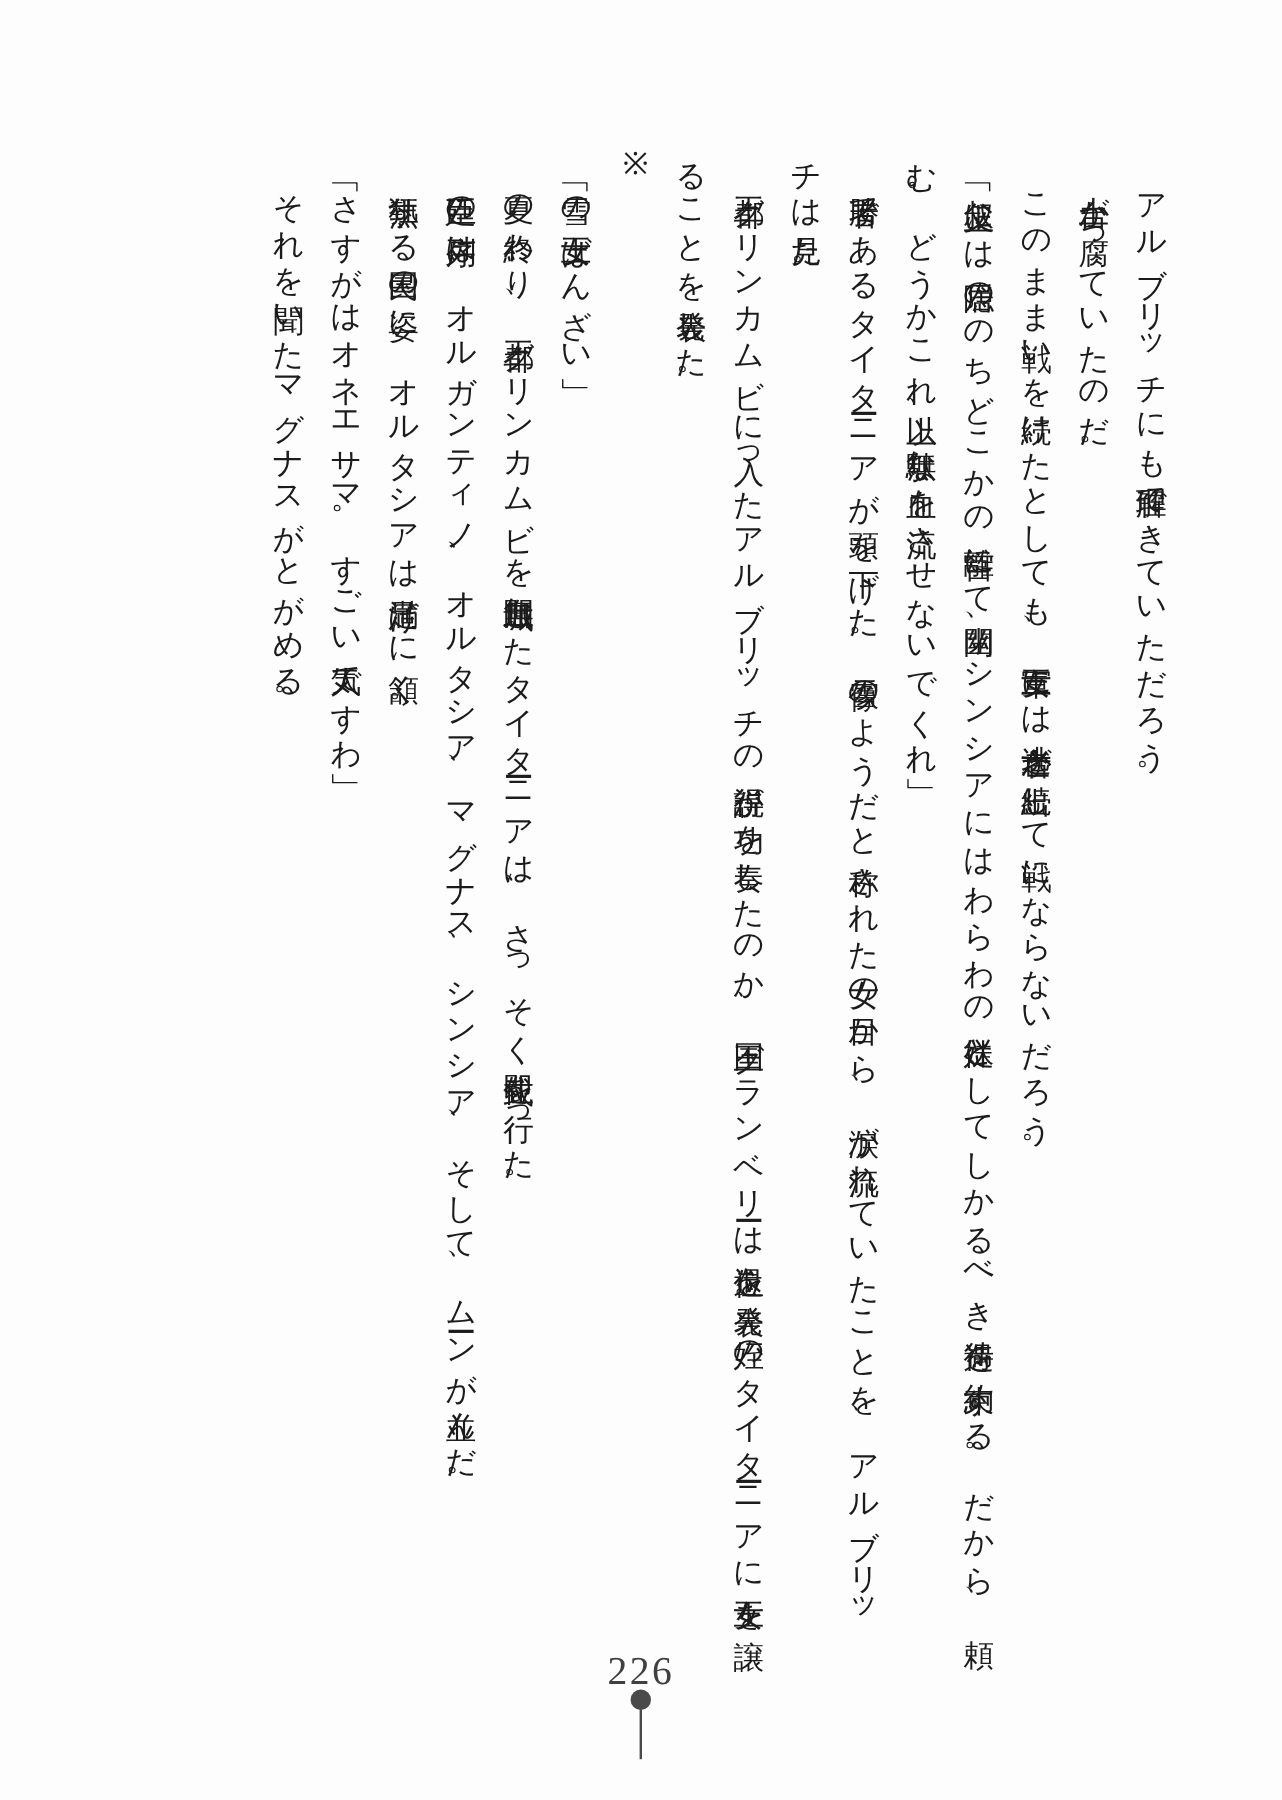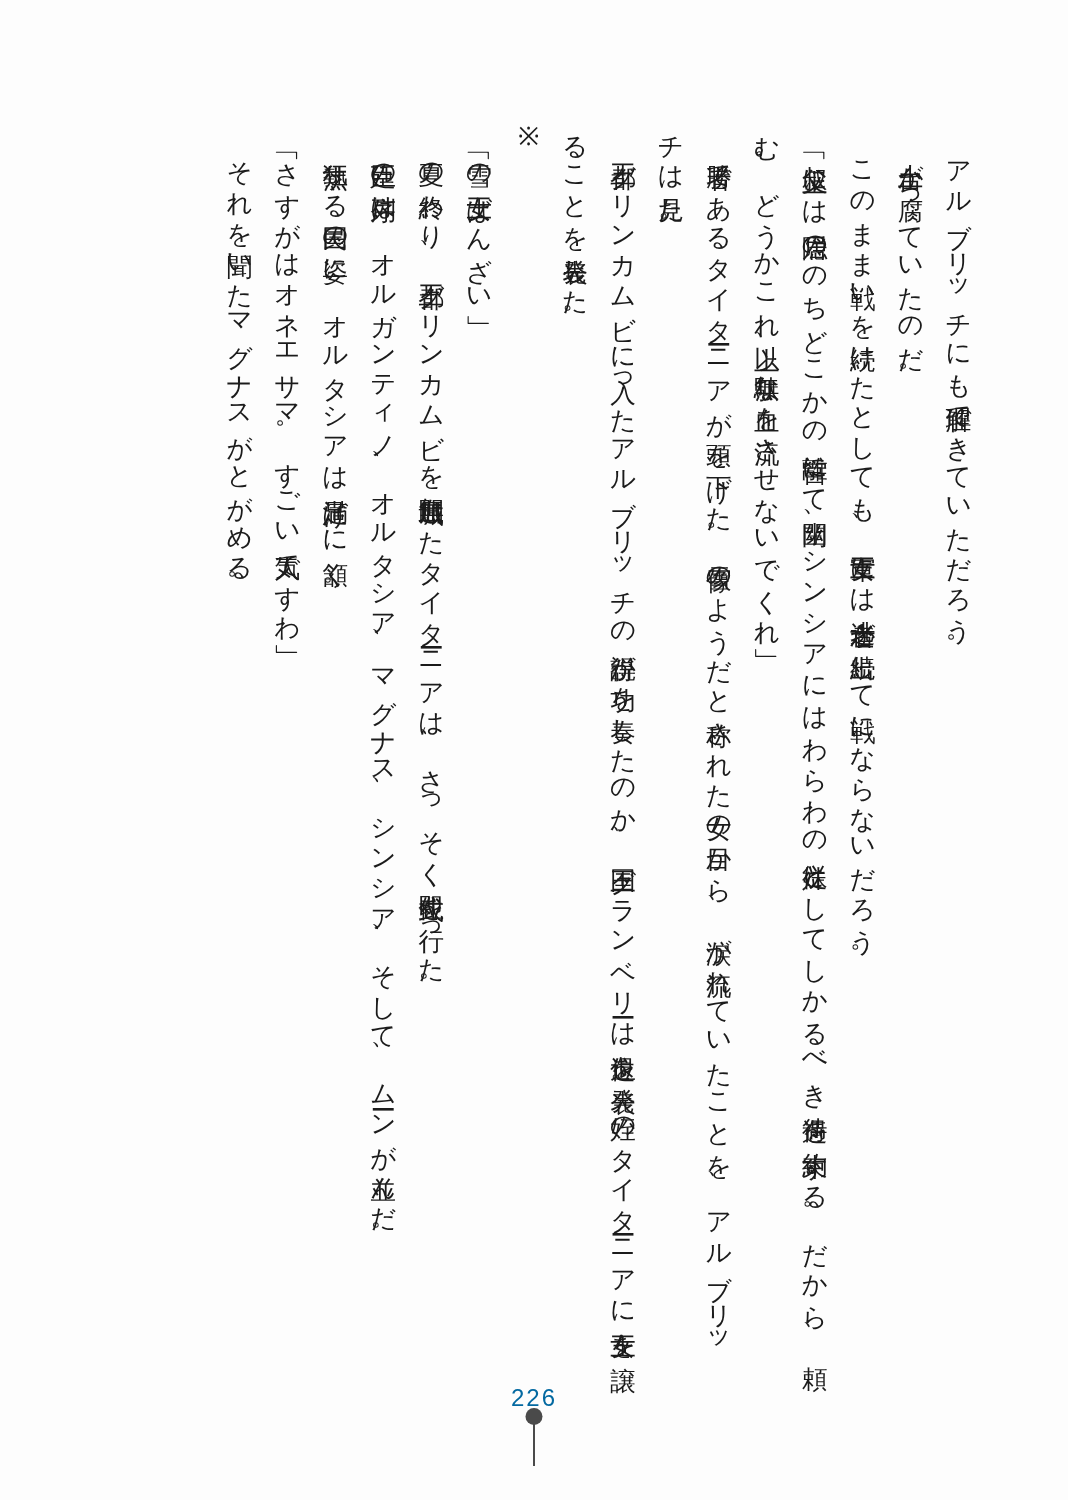--- a/index.html
+++ b/index.html
@@ -56,24 +56,24 @@
 
   
   #footer {
     position: absolute;
     left: 0;
     right: 0;
     bottom: 34px;
     text-align: center;
   }
   #page-number {
-    font-size: 24px;
+    font-size: 33px;
     letter-spacing: 2px;
-    color: #0369a1;
-    font-family: Liberation Sans, sans-serif;
+    color: #404040;
+    font-family: Liberation Serif, serif;
   }
   #ornament {
     margin: 12px auto 0 auto;
     width: 2px;
     height: 42px;
     background: #4a4a4a;
     position: relative;
   }
   #ornament::before {
     content: "";

